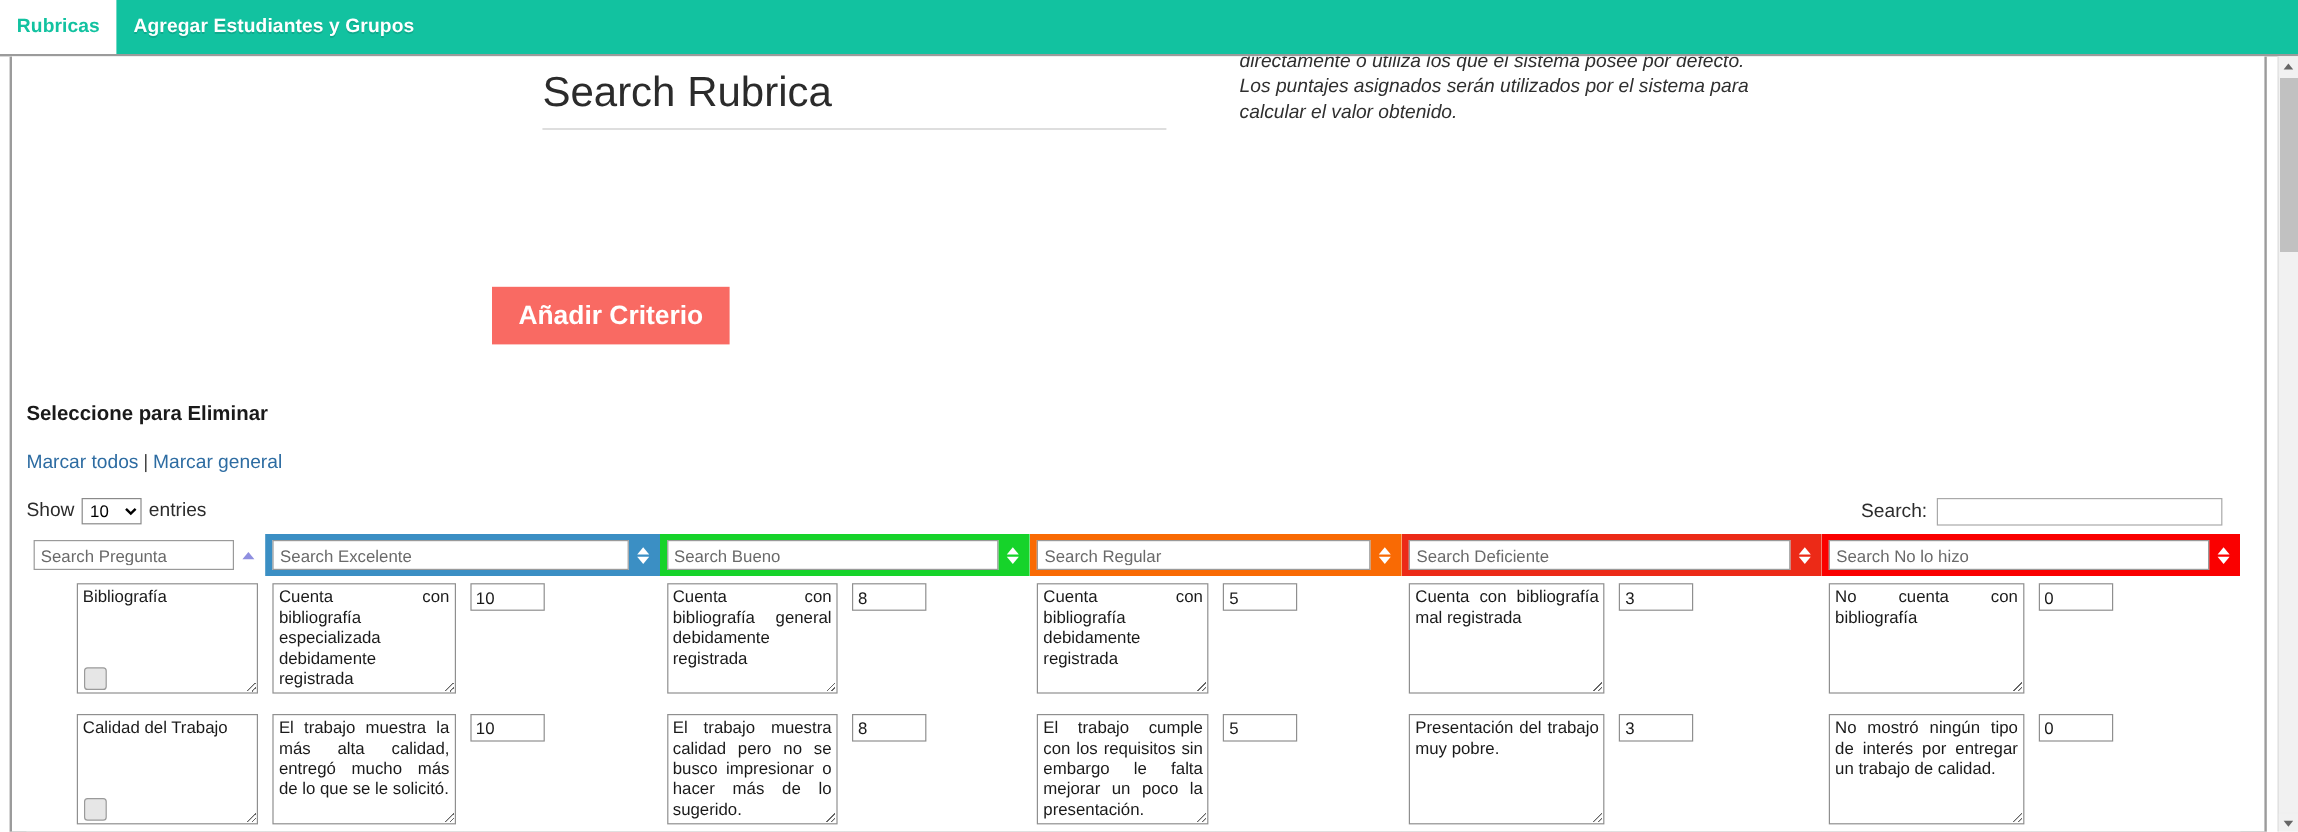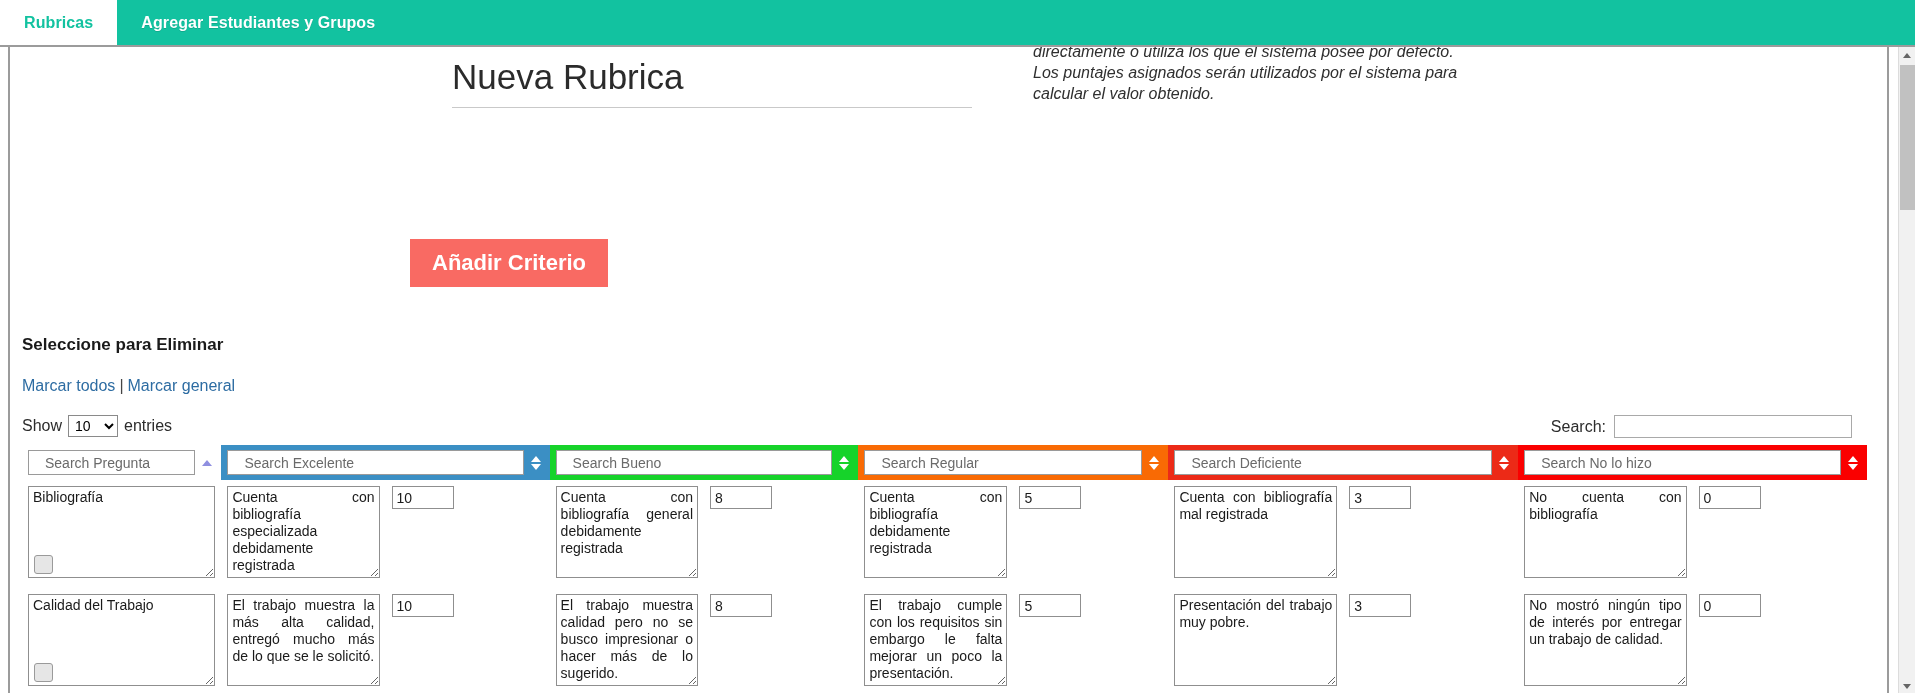--- a/index.html
+++ b/index.html
@@ -16,21 +16,21 @@
   .tabbar {
     height:45px;
     background:#12c2a0;
     display:flex;
     align-items:stretch;
     position:relative;
     z-index:5;
   }
   .tab {
     display:flex; align-items:center;
-    padding:0 24px;
+    padding:0 14px;
     font-size:16px;
     font-weight:bold;
     color:#ffffff;
     letter-spacing:0.1px;
     cursor:pointer;
     text-shadow:0 1px 0 rgba(0,0,0,.12);
   }
   .tab.active {
     background:#ffffff;
     color:#12c2a0;
@@ -232,21 +232,21 @@
     vertical-align:middle;
     position:relative;
   }
   .th-inner { display:flex; align-items:center; }
   .th-search {
     flex:1 1 auto;
     height:25px;
     border:1px solid #9a9a9a;
     font-size:14px;
     color:#444;
-    padding:1px 16px;
+    padding:1px 5px;
     outline:none;
     background:#fff;
     font-family:"Liberation Sans", sans-serif;
     min-width:0;
   }
   .th-search::placeholder { color:#6a6a6a; }
   .sort-ico {
     width:16px; flex:0 0 16px;
     display:flex; flex-direction:column;
     align-items:center; justify-content:center;
@@ -274,21 +274,21 @@
   th.c-bueno     { background:#16d32a; width:271px; }
   th.c-regular   { background:#f96a04; width:272px;margin-top:15px; }
   th.c-deficiente{ background:#ec2a17; width:307px;margin-left:31px; }
   th.c-nolohizo  { background:#fa0000; width:306px; }
 
   .dt-table tbody td {
     padding:6px 6px;
     vertical-align:top;
     background:#fff;
   }
-  .cell-box { position:relative; }
+  .cell-box { position:relative;margin-left:36px; }
   textarea.crit {
     width:100%;
     height:92px;
     border:1px solid #8f8f8f;
     font-size:14px;
     line-height:17px;
     color:#1a1a1a;
     padding:2px 4px;
     resize:both;
     outline:none;
@@ -334,21 +334,21 @@
   <div class="tab">
     <span>Agregar Estudiantes y Grupos</span>
   </div>
 </div>
 
 <div class="panel">
   <div class="panel-inner">
 
     <div class="header-row">
       <div class="title-wrap">
-        <h1 class="page-title">Nueva Rubrica</h1>
+        <h1 class="page-title">Search Rubrica</h1>
         <div class="title-rule"></div>
       </div>
       <div class="note">directamente o utiliza los que el sistema posee por defecto. Los puntajes asignados serán utilizados por el sistema para calcular el valor obtenido.</div>
     </div>
 
     <div class="criterio-row">
       <button class="btn-add">Añadir Criterio</button>
     </div>
 
     <div class="sel-title">Seleccione para Eliminar</div>

